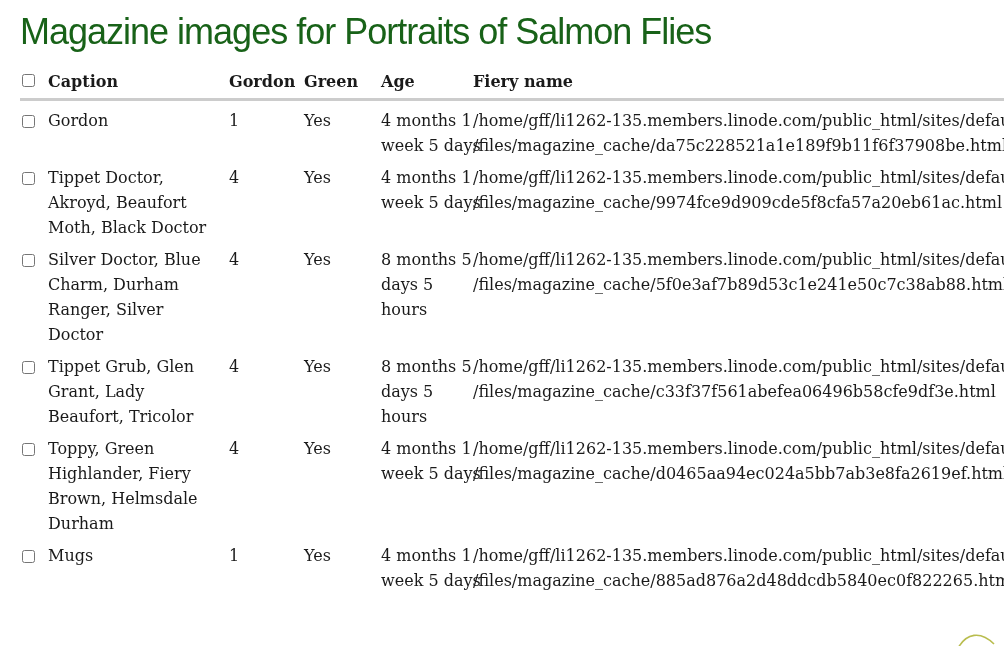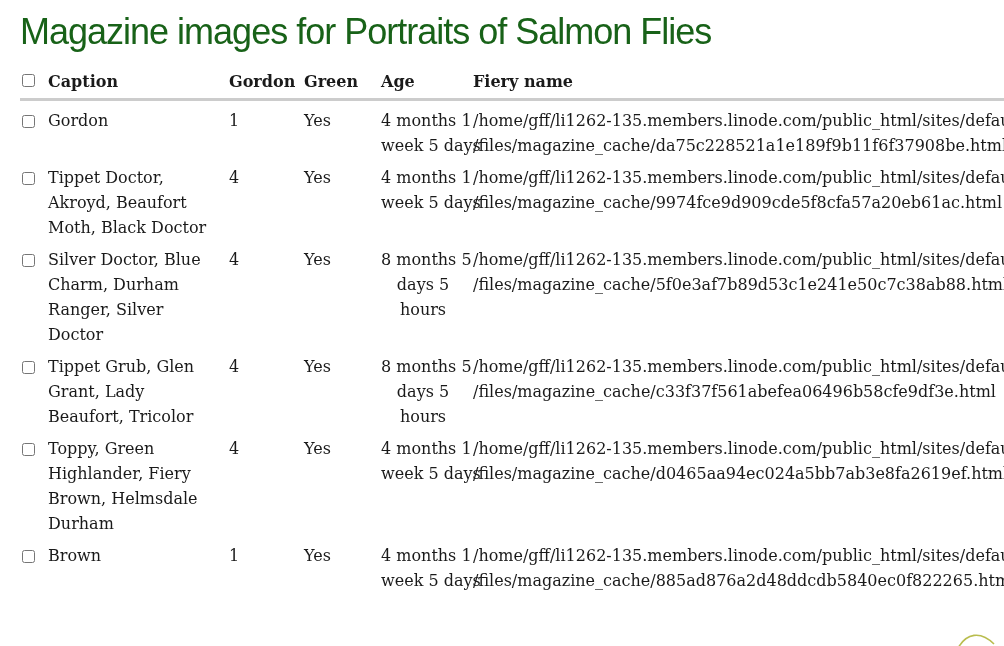--- a/index.html
+++ b/index.html
@@ -52,21 +52,21 @@
     line-height: 25px;
     padding: 7px 8px 0 0;
   }
   td.cell-check, th.cell-check { padding-right: 0; }
   input[type="checkbox"] {
     width: 13px; height: 13px;
     margin: 2px 0 0 2px;
     vertical-align: top;
   }
   td.cell-check input[type="checkbox"] { margin-top: 7px; }
-  .file-line, .age-line { white-space: nowrap; text-align: center; }
+  .file-line, .age-line { white-space: nowrap; }
   .corner-curve {
     position: absolute;
     right: 8px; bottom: -6px;
     pointer-events: none;
   }
 </style>
 </head>
 <body>
 
 <div class="page">
@@ -168,21 +168,21 @@
           <div class="age-line">week 5 days</div>
         </td>
         <td>
           <div class="file-line">/home/gff/li1262-135.members.linode.com/public_html/sites/default</div>
           <div class="file-line">/files/magazine_cache/d0465aa94ec024a5bb7ab3e8fa2619ef.html</div>
         </td>
       </tr>
 
       <tr>
         <td class="cell-check"><input type="checkbox" style=""></td>
-        <td>Brown</td>
+        <td>Mugs</td>
         <td>1</td>
         <td>Yes</td>
         <td>
           <div class="age-line">4 months 1</div>
           <div class="age-line">week 5 days</div>
         </td>
         <td>
           <div class="file-line">/home/gff/li1262-135.members.linode.com/public_html/sites/default</div>
           <div class="file-line">/files/magazine_cache/885ad876a2d48ddcdb5840ec0f822265.html</div>
         </td>

